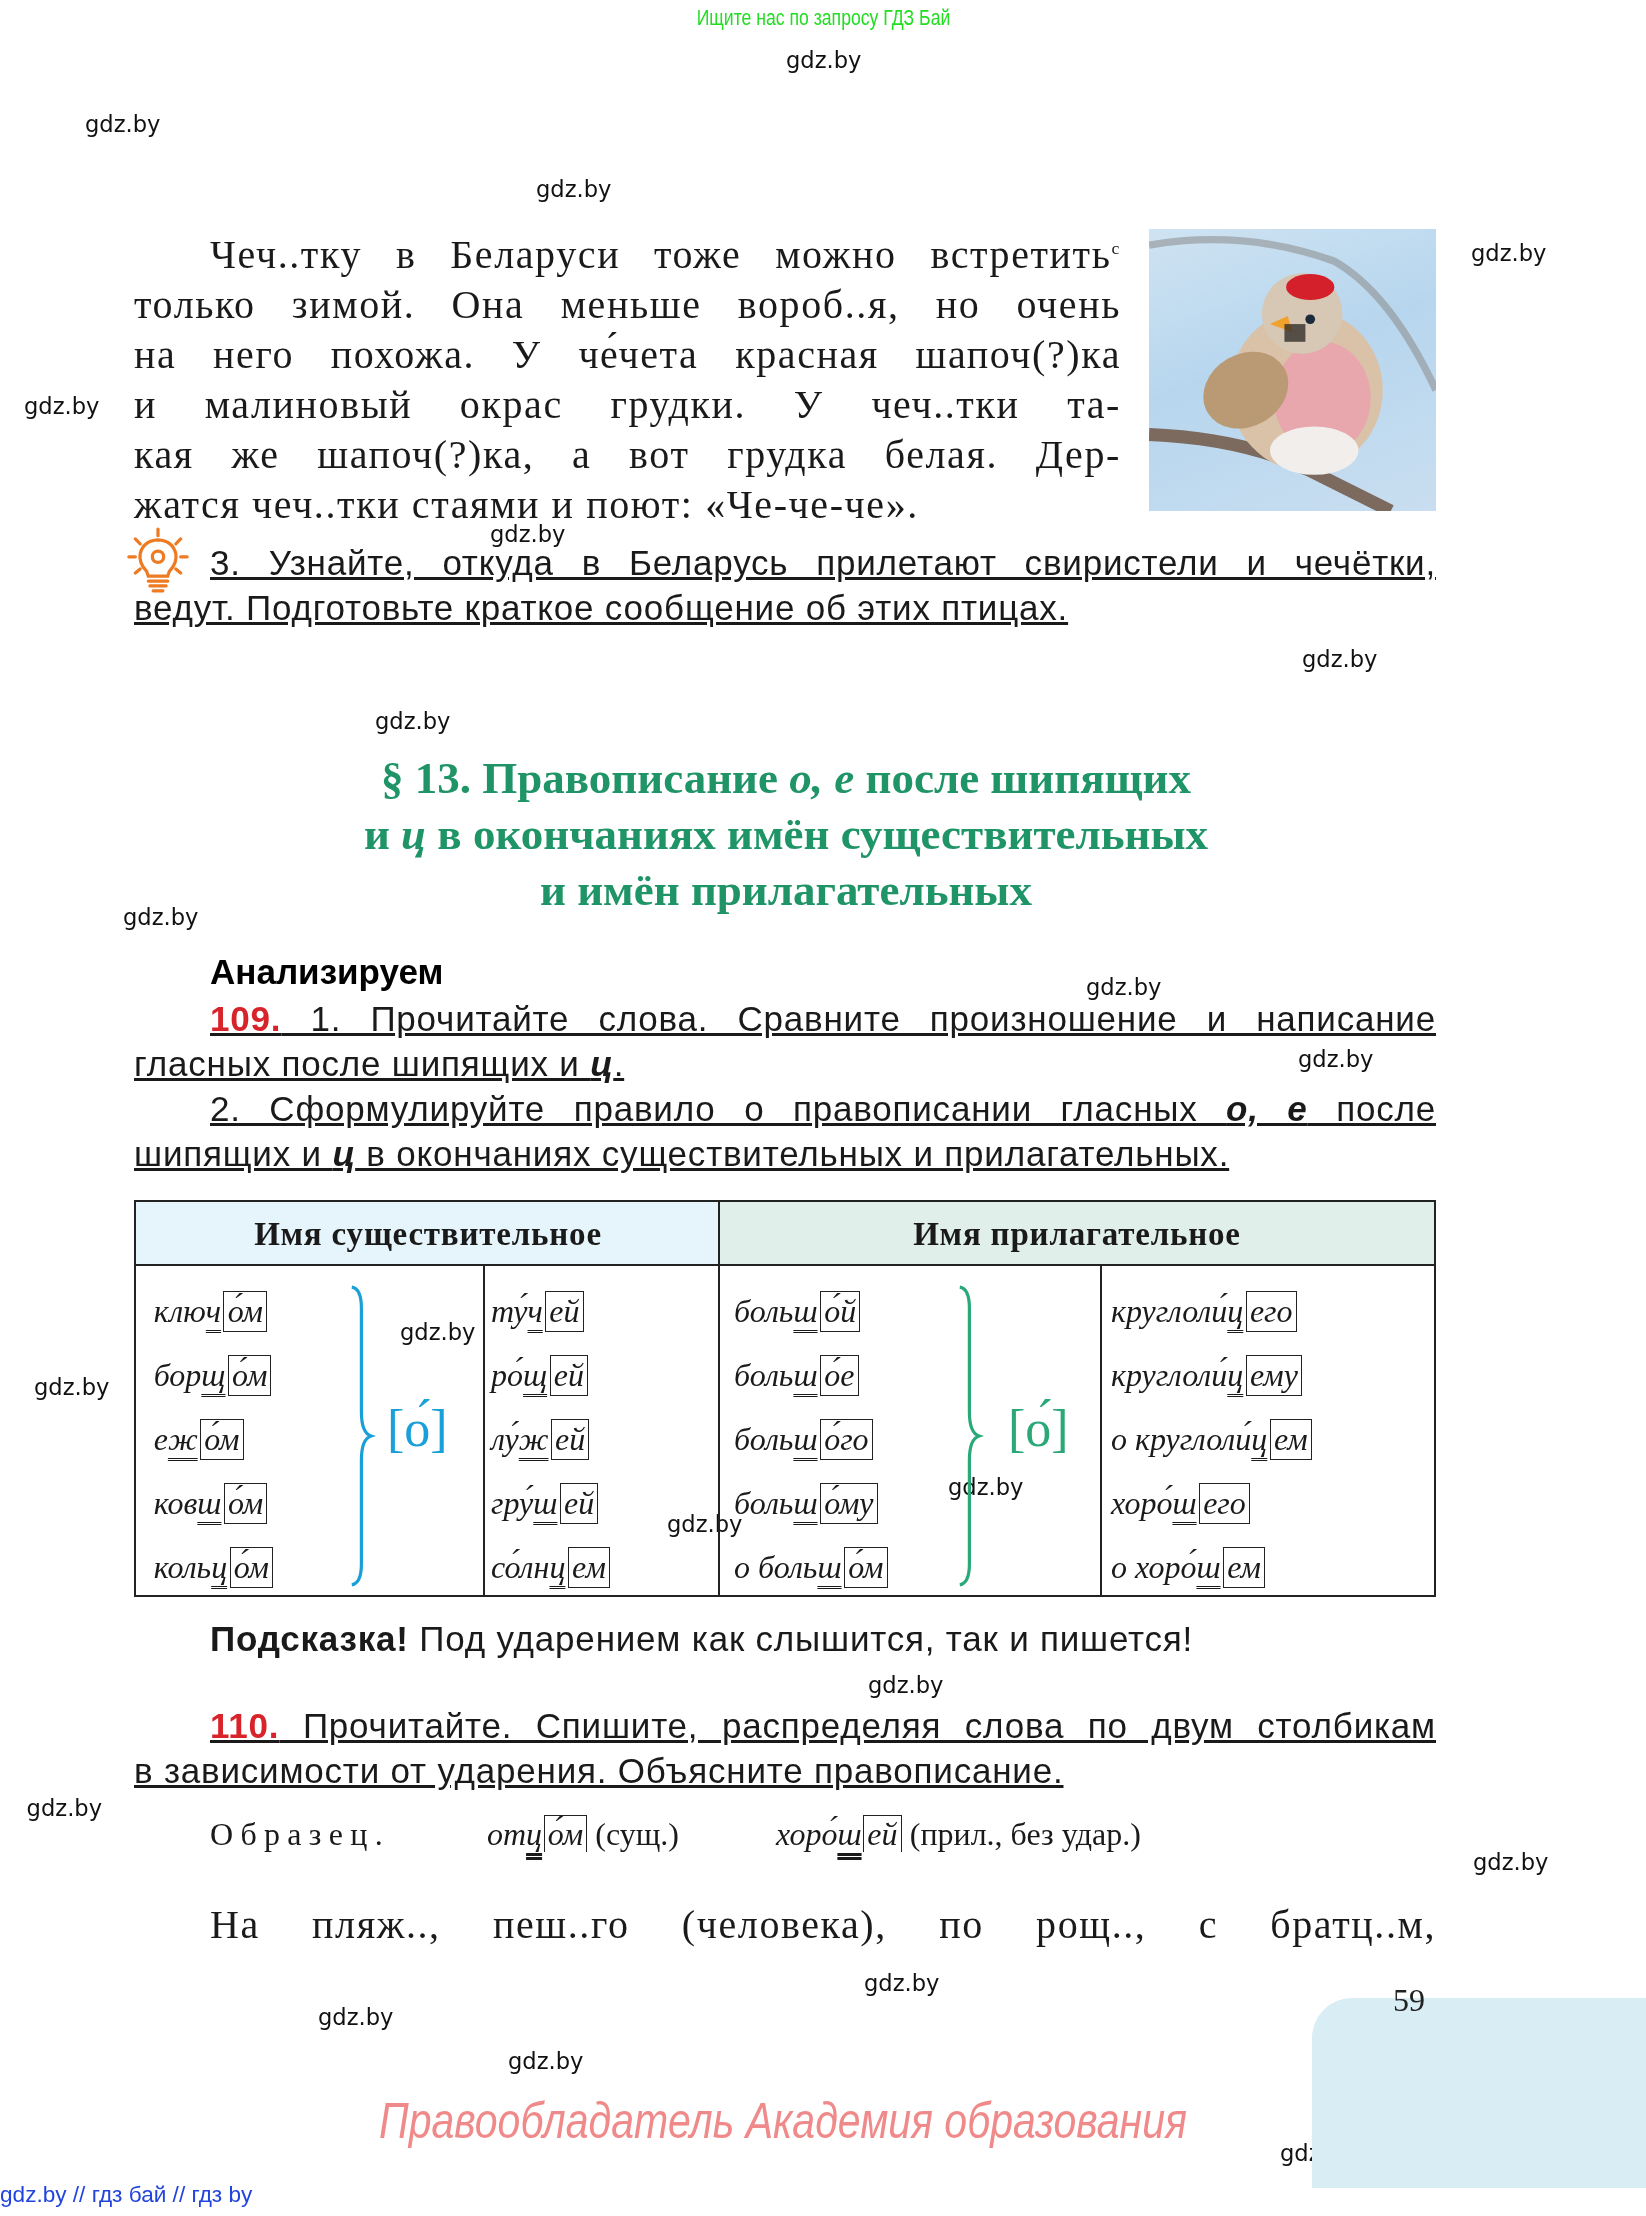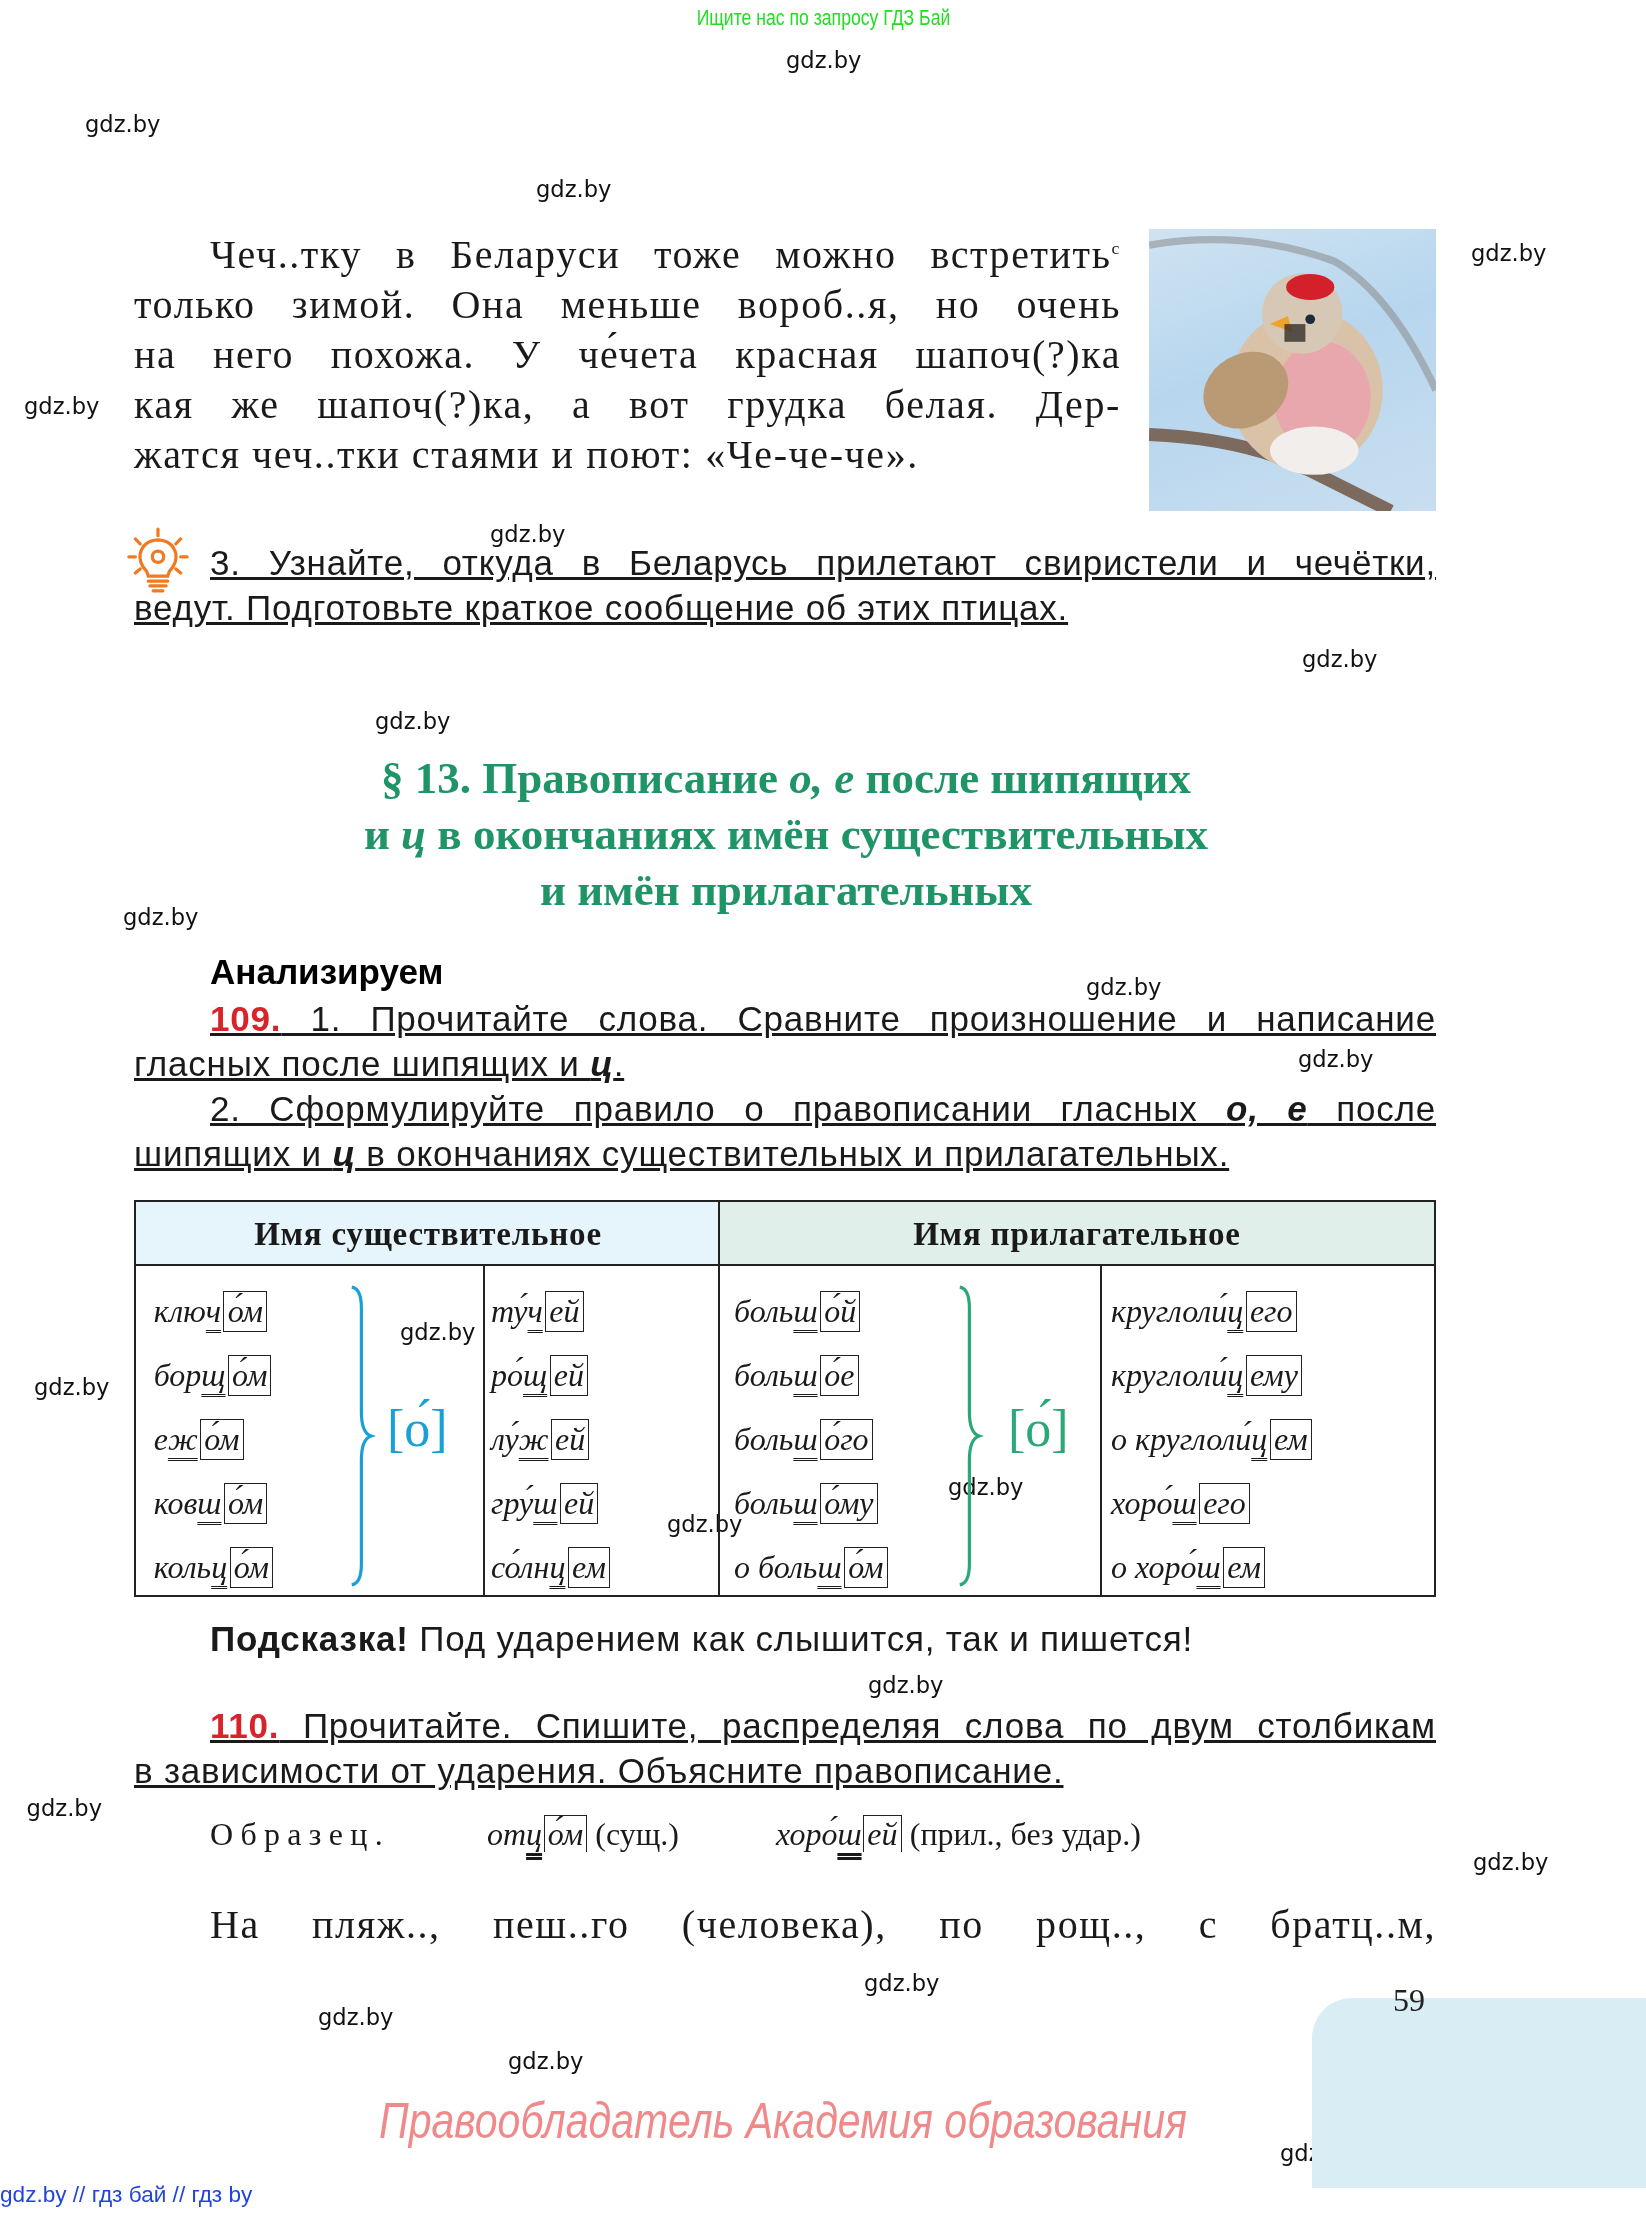--- a/index.html
+++ b/index.html
@@ -65,20 +65,21 @@
     <div class="wm" style="left: 864px; top: 1970px;">gdz.by</div>
     <div class="wm" style="left: 318px; top: 2004px;">gdz.by</div>
     <div class="wm" style="left: 508px; top: 2048px;">gdz.by</div>
     <div class="wm" style="left: 1280px; top: 2140px;">gdz.by</div>
   </div>
 
 <div class="para" style="top:223px;">
   <span class="line" style="padding-left:76px;"><span>Чеч..тку в Беларуси тоже можно встретить</span><sup style="font-size:17.7px;">с</sup></span>
   <span class="line">только зимой. Она меньше вороб..я, но очень</span>
   <span class="line">на него похожа. У че́чета красная шапоч(?)ка</span>
+  <span class="line">и малиновый окрас грудки. У чеч..тки та-</span>
   <span class="line">кая же шапоч(?)ка, а вот грудка белая. Дер-</span>
   <span class="line last">жатся чеч..тки стаями и поют: «Че-че-че».</span>
 </div>
 
 <div class="bird">
   <svg width="287" height="282" viewBox="0 0 356 350">
     <path d="M0 20 Q120 0 230 40 Q300 80 356 200" stroke="#8a8a8a" stroke-width="9" fill="none" opacity="0.55"></path>
     <path d="M0 255 Q120 260 200 300 Q260 330 300 350" stroke="#7d6a5e" stroke-width="16" fill="none"></path>
     <ellipse cx="195" cy="200" rx="95" ry="100" fill="#d9c2a8"></ellipse>
     <ellipse cx="215" cy="210" rx="60" ry="70" fill="#e8a6ad"></ellipse>

